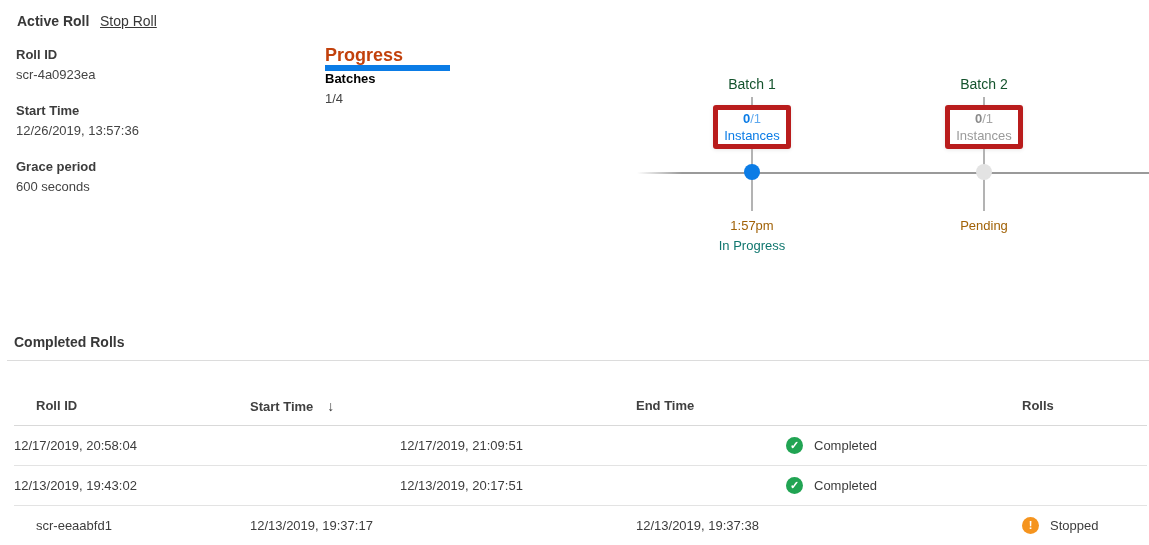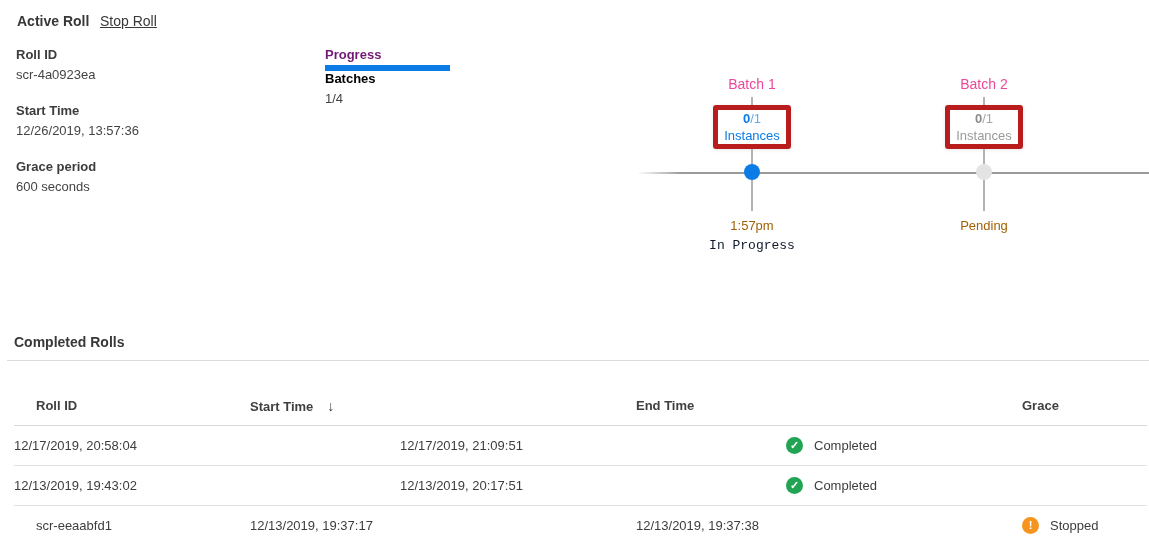--- a/index.html
+++ b/index.html
@@ -12,54 +12,54 @@
   
   .ar-title { position:absolute; left:17px; top:13px; font-size:14px; font-weight:700; color:#383838; }
   .stop-roll { position:absolute; left:100px; top:13px; font-size:14px; color:#383838; text-decoration:underline; cursor:pointer; }
   
   .details { position:absolute; left:16px; top:47px; }
   .detail-group { margin-bottom:20px; }
   .detail-label { font-size:13px; font-weight:600; color:#3c3c3c; line-height:16px; margin-bottom:4px; }
   .detail-value { font-size:13px; color:#444; line-height:16px; }
   
   .progress-col { position:absolute; left:325px; top:47px; width:130px; }
-  .progress-label { font-size:13px; font-weight:600; color:#701a75; line-height:16px; }
+  .progress-label { font-size:18px; font-weight:600; color:#c2410c; line-height:16px; }
   .progress-track { margin-top:2px; width:125px; height:6px; background:#e8e8e8; }
   .progress-fill { height:100%; background:var(--accent_blue,#0b7ce6); }
   .batches-label { font-size:13px; font-weight:600; color:#000000; line-height:16px; }
   .batches-value { margin-top:4px; font-size:13px; color:#444; line-height:16px; }
   
   .timeline-line {
     position:absolute; left:637px; right:0; top:172px; height:2px;
     background:linear-gradient(to right, rgba(154,154,154,0), #9a9a9a 45px);
   }
   .batch { position:absolute; top:75px; width:160px; display:flex; flex-direction:column; align-items:center; }
   .batch-1 { left:672px; }
   .batch-2 { left:904px; }
-  .batch-name { font-size:14px; color:#ec4899; line-height:18px; margin-bottom:4px; }
+  .batch-name { font-size:14px; color:#14532d; line-height:18px; margin-bottom:4px; }
   .tick { width:2px; background:#b3b3b3; }
   .tick-top { height:8px; }
   .tick-mid { height:16px; }
   .tick-bottom { height:32px; }
   .batch-card {
     width:78px; height:44px; background:#fff; border:5px solid #b91c1c; border-radius:3px;
     box-shadow:0 1px 4px rgba(0,0,0,0.09); display:flex; flex-direction:column;
     align-items:center; justify-content:center; font-size:13px; line-height:17px; cursor:pointer;
   }
   .batch[data-state="active"] .batch-count { color:var(--accent_blue,#0b7ce6); font-weight:700; }
   .batch[data-state="active"] .batch-total { color:var(--accent_blue,#0b7ce6); opacity:.65; }
   .batch[data-state="active"] .batch-unit  { color:var(--accent_blue,#0b7ce6); }
   .batch[data-state="pending"] .batch-count { color:#8a8a8a; font-weight:700; }
   .batch[data-state="pending"] .batch-total { color:#a5a5a5; }
   .batch[data-state="pending"] .batch-unit  { color:#9a9a9a; }
   .batch-dot { width:16px; height:16px; border-radius:50%; margin:-1px 0; z-index:2; }
   .batch[data-state="active"] .batch-dot { background:var(--accent_blue,#0b7ce6); }
   .batch[data-state="pending"] .batch-dot { background:#e3e3e3; }
   .batch-time { margin-top:6px; font-size:13px; color:#a16207; line-height:18px; }
-  .batch-status { margin-top:2px; font-size:13px; color:#0f172a; line-height:18px;font-family:Liberation Mono, monospace; }
+  .batch-status { margin-top:2px; font-size:13px; color:#0f766e; line-height:18px; }
   
   .cr-title { position:absolute; left:14px; top:334px; font-size:14px; font-weight:700; color:#383838; }
   .cr-divider { position:absolute; left:7px; right:0; top:360px; height:1px; background:#dcdcdc; }
   .tbl-header, .tbl-row {
     position:absolute; left:14px; right:2px; height:40px;
     display:flex; align-items:center; font-size:13px;
   }
   .tbl-header { top:386px; border-bottom:1px solid #d9d9d9; font-weight:600; color:#404040; }
   .tbl-row { border-bottom:1px solid #e3e3e3; color:#3d3d3d; }
   .row-0 { top:426px; } .row-1 { top:466px; } .row-2 { top:506px; }
@@ -143,21 +143,21 @@
 
   <div class="cr-title">Completed Rolls</div>
   <div class="cr-divider"></div>
 
   <div class="tbl-header">
     <div class="c1">Roll ID</div>
     <div class="c2 sortable">
       <span>Start Time</span><span class="sort-arrow">↓</span>
     </div>
     <div class="c3">End Time</div>
-    <div class="c4">Grace</div>
+    <div class="c4">Rolls</div>
   </div>
 
   <div class="tbl-row row-0">
     <div class="c2">12/17/2019, 20:58:04</div>
     <div class="c3">12/17/2019, 21:09:51</div>
     <div class="c4">
       <span class="status-icon" data-status="success" data-glyph="✓"></span>
       <span>Completed</span>
     </div>
   </div>

